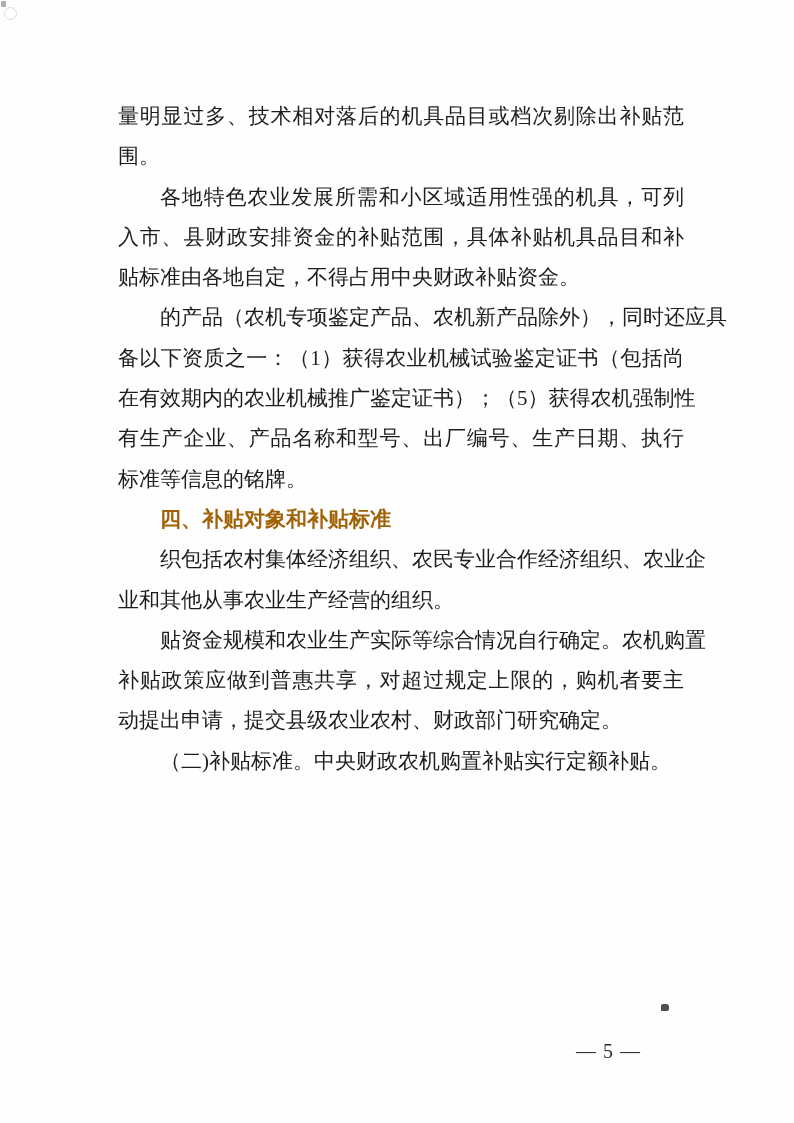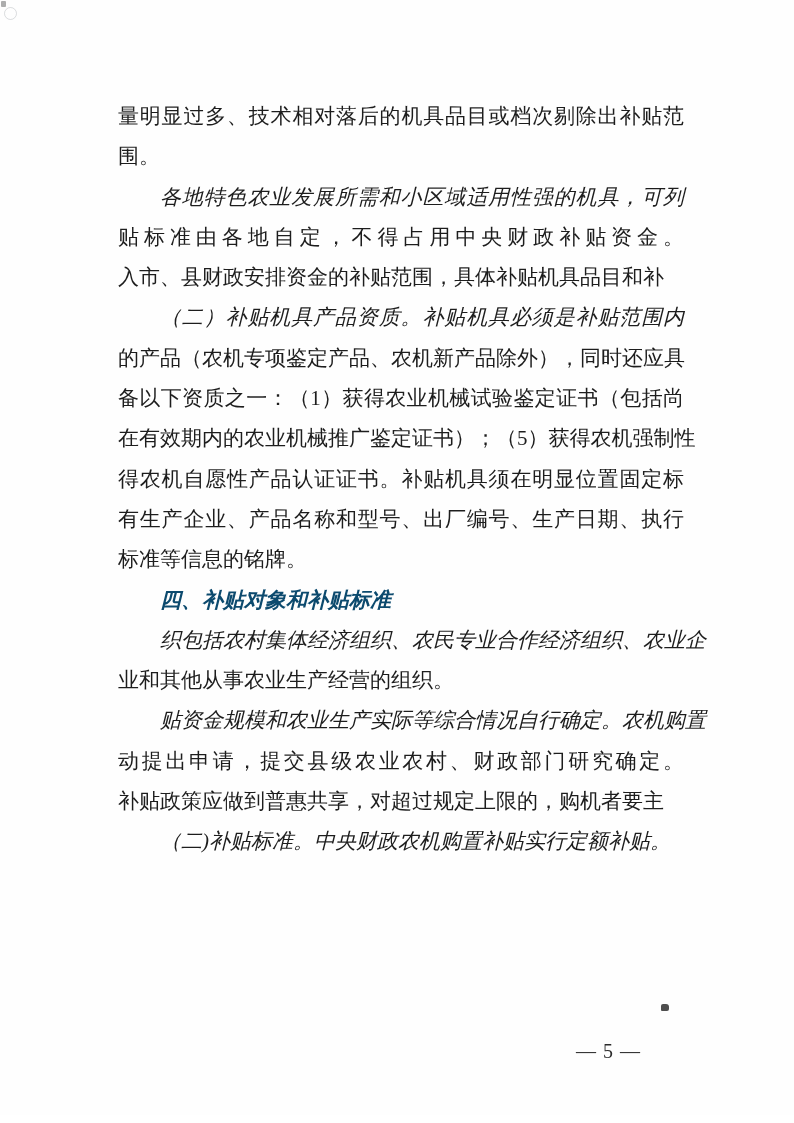--- a/index.html
+++ b/index.html
@@ -30,26 +30,25 @@
     text-align: justify;
     text-align-last: justify;
     text-justify: inter-character;
     white-space: nowrap;
   }
   .para .tline:last-child {
     text-align-last: left;
   }
   .para.indent .tline:first-child {
     text-indent: 2em;
-    font-style: italic;
   }
   .para.heading {
     font-family: "Liberation Sans", "DejaVu Sans", sans-serif;
     font-weight: bold;
-    color: #0c4a6e;
+    color: #a16207;
   }
   .page-number {
     position: absolute;
     left: 576px;
     top: 1038px;
     width: 90px;
     font-size: 20px;
     line-height: 26px;
     color: #2a2a2a;
     letter-spacing: 1px;
@@ -81,43 +80,41 @@
   <div class="artifact speck-topleft"></div>
   <div class="artifact ring-topleft"></div>
 
   <div class="doc-body">
     <div class="para">
         <div class="tline">量明显过多、技术相对落后的机具品目或档次剔除出补贴范</div>
         <div class="tline">围。</div>
       </div>
     <div class="para indent">
         <div class="tline">各地特色农业发展所需和小区域适用性强的机具，可列</div>
+        <div class="tline">入市、县财政安排资金的补贴范围，具体补贴机具品目和补</div>
         <div class="tline">贴标准由各地自定，不得占用中央财政补贴资金。</div>
-        <div class="tline">入市、县财政安排资金的补贴范围，具体补贴机具品目和补</div>
       </div>
     <div class="para indent">
-        <div class="tline">（二）补贴机具产品资质。补贴机具必须是补贴范围内</div>
         <div class="tline">的产品（农机专项鉴定产品、农机新产品除外），同时还应具</div>
         <div class="tline">备以下资质之一：（1）获得农业机械试验鉴定证书（包括尚</div>
         <div class="tline">在有效期内的农业机械推广鉴定证书）；（5）获得农机强制性</div>
-        <div class="tline">得农机自愿性产品认证证书。补贴机具须在明显位置固定标</div>
         <div class="tline">有生产企业、产品名称和型号、出厂编号、生产日期、执行</div>
         <div class="tline">标准等信息的铭牌。</div>
       </div>
     <div class="para indent heading">
         <div class="tline">四、补贴对象和补贴标准</div>
       </div>
     <div class="para indent">
         <div class="tline">织包括农村集体经济组织、农民专业合作经济组织、农业企</div>
         <div class="tline">业和其他从事农业生产经营的组织。</div>
       </div>
     <div class="para indent">
         <div class="tline">贴资金规模和农业生产实际等综合情况自行确定。农机购置</div>
+        <div class="tline">补贴政策应做到普惠共享，对超过规定上限的，购机者要主</div>
         <div class="tline">动提出申请，提交县级农业农村、财政部门研究确定。</div>
-        <div class="tline">补贴政策应做到普惠共享，对超过规定上限的，购机者要主</div>
       </div>
     <div class="para indent">
         <div class="tline">（二)补贴标准。中央财政农机购置补贴实行定额补贴。</div>
       </div>
   </div>
 
   <div class="page-number">— 5 —</div>
 
   <div class="artifact speck-bottom"></div>
 

